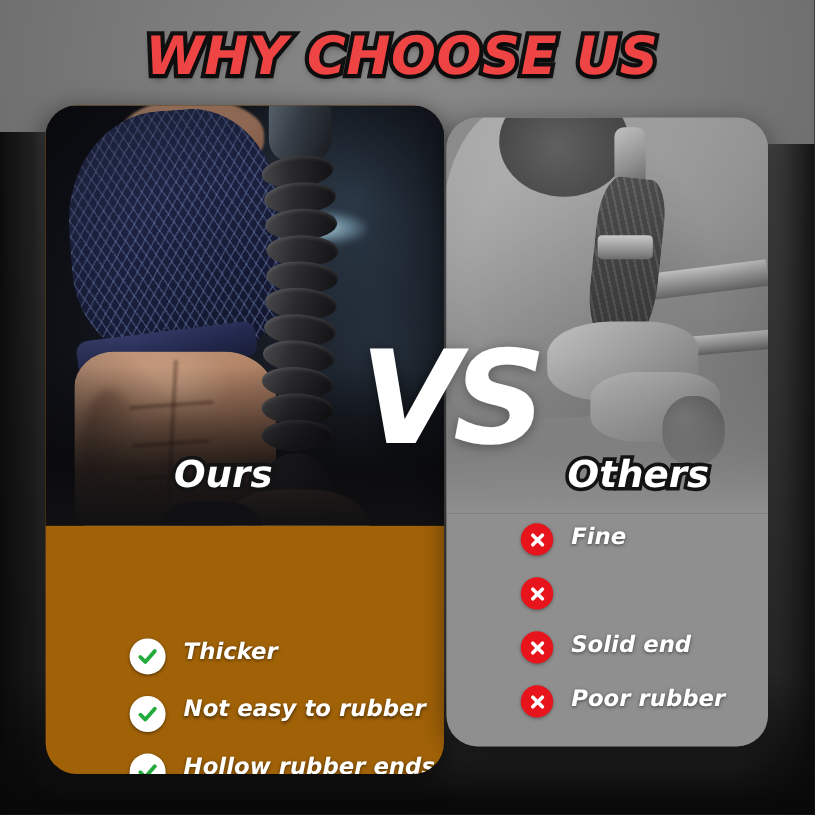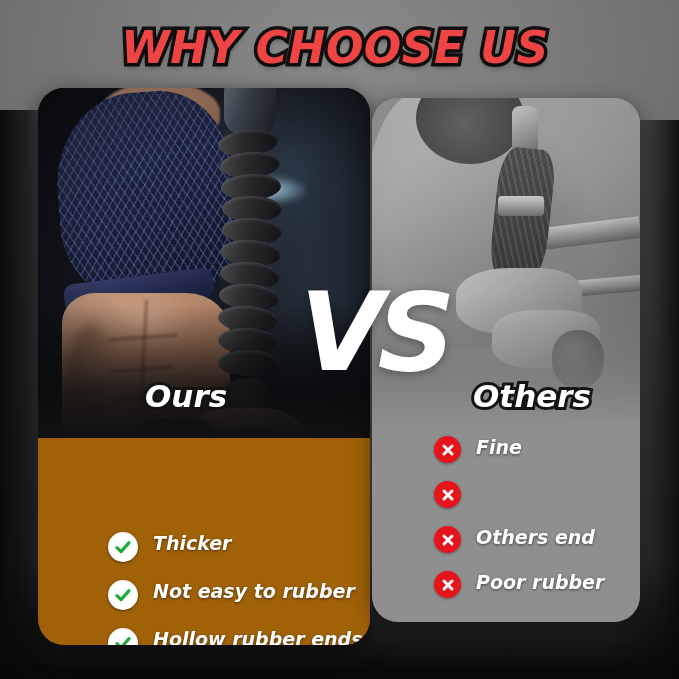--- a/index.html
+++ b/index.html
@@ -498,21 +498,21 @@
               <path d="M5 5 L13 13 M13 5 L5 13" fill="none" stroke="#ffffff" stroke-width="3" stroke-linecap="round"></path>
             </svg>
         </span>
       </div>
       <div class="feature-row">
         <span class="badge badge-cross">
           <svg width="18" height="18" viewBox="0 0 18 18">
               <path d="M5 5 L13 13 M13 5 L5 13" fill="none" stroke="#ffffff" stroke-width="3" stroke-linecap="round"></path>
             </svg>
         </span>
-        <span class="feature-text">Others end</span>
+        <span class="feature-text">Solid end</span>
       </div>
       <div class="feature-row">
         <span class="badge badge-cross">
           <svg width="18" height="18" viewBox="0 0 18 18">
               <path d="M5 5 L13 13 M13 5 L5 13" fill="none" stroke="#ffffff" stroke-width="3" stroke-linecap="round"></path>
             </svg>
         </span>
         <span class="feature-text">Poor rubber</span>
       </div>
     </div>

